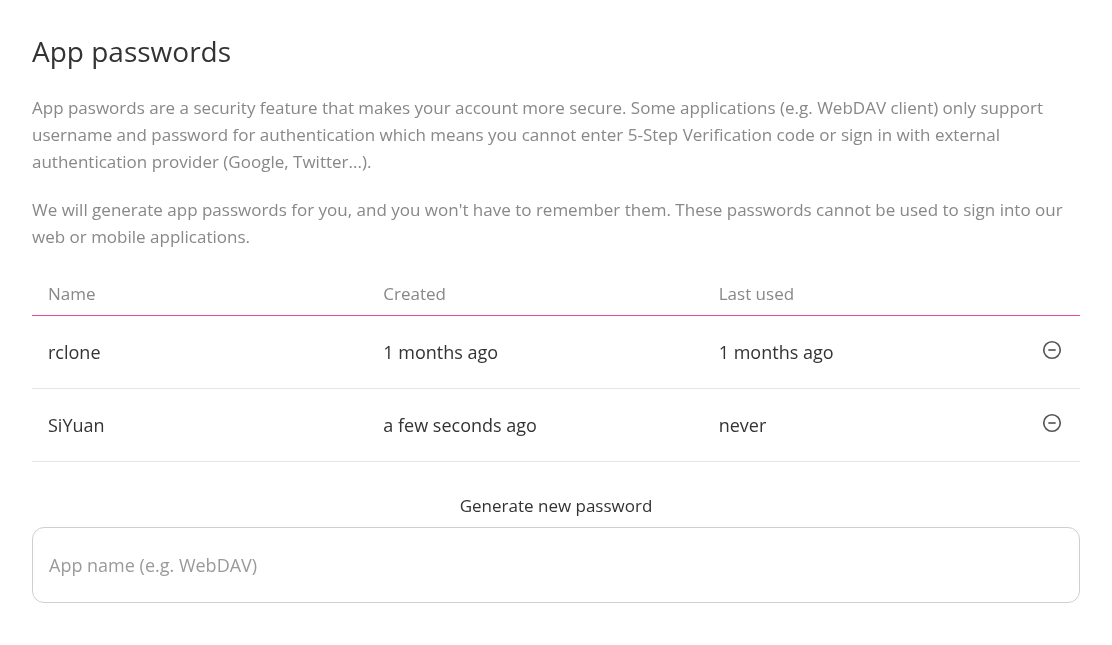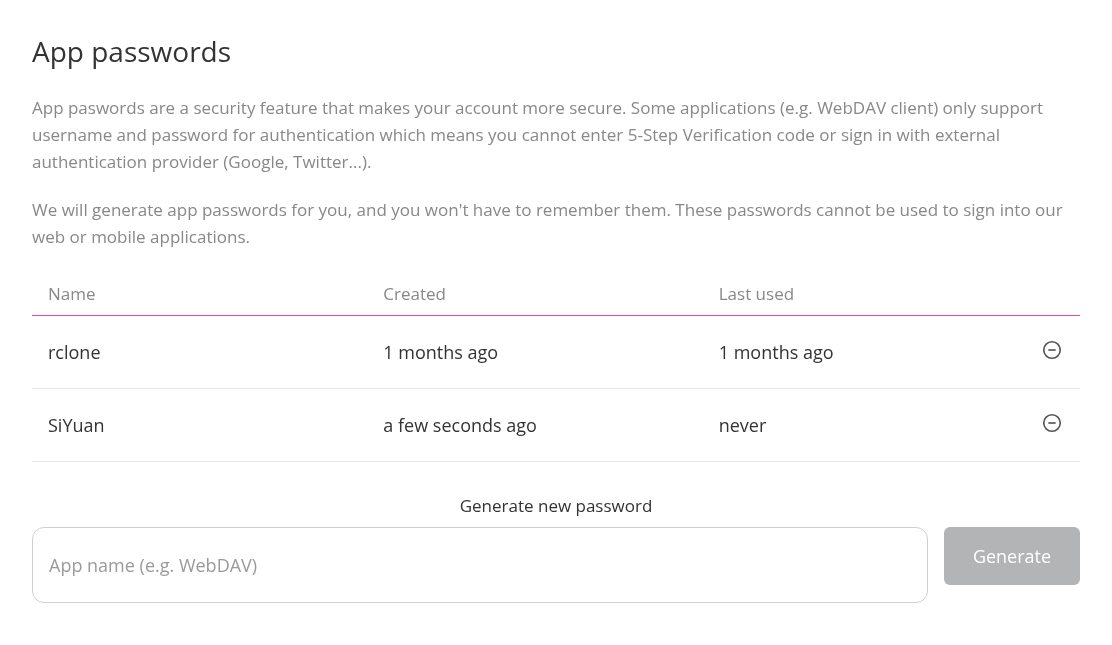--- a/index.html
+++ b/index.html
@@ -157,15 +157,14 @@
         </button>
       </td>
     </tr>
   </tbody>
 </table>
 
 <div>
   <label class="new-pw-label">Generate new password</label>
   <div class="new-pw-row">
     <input type="text" class="app-name-input" placeholder="App name (e.g. WebDAV)" style="">
-    <button class="generate-btn">Generate</button>
   </div>
 </div>
 
 </body></html>

